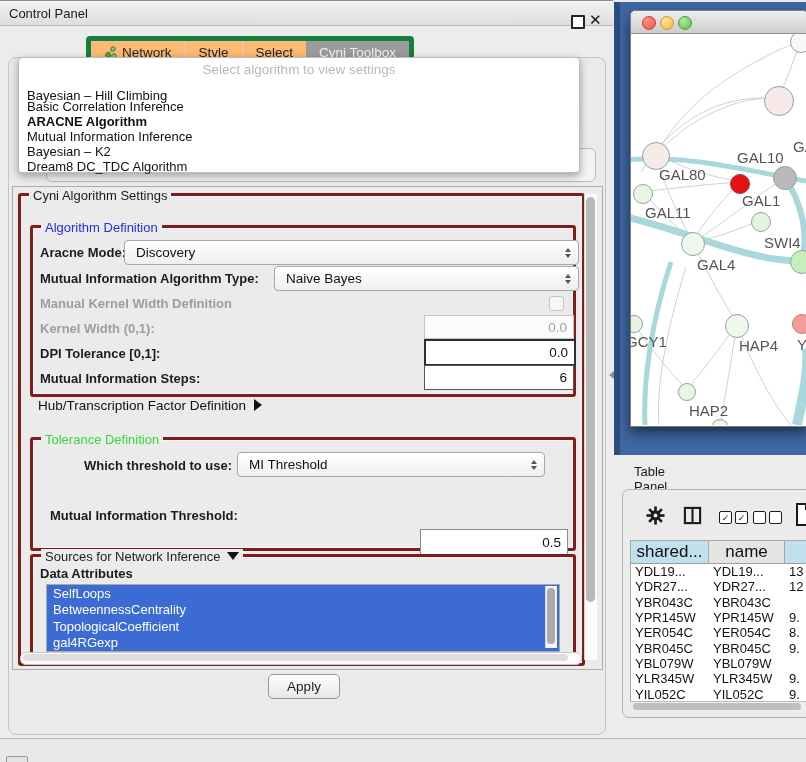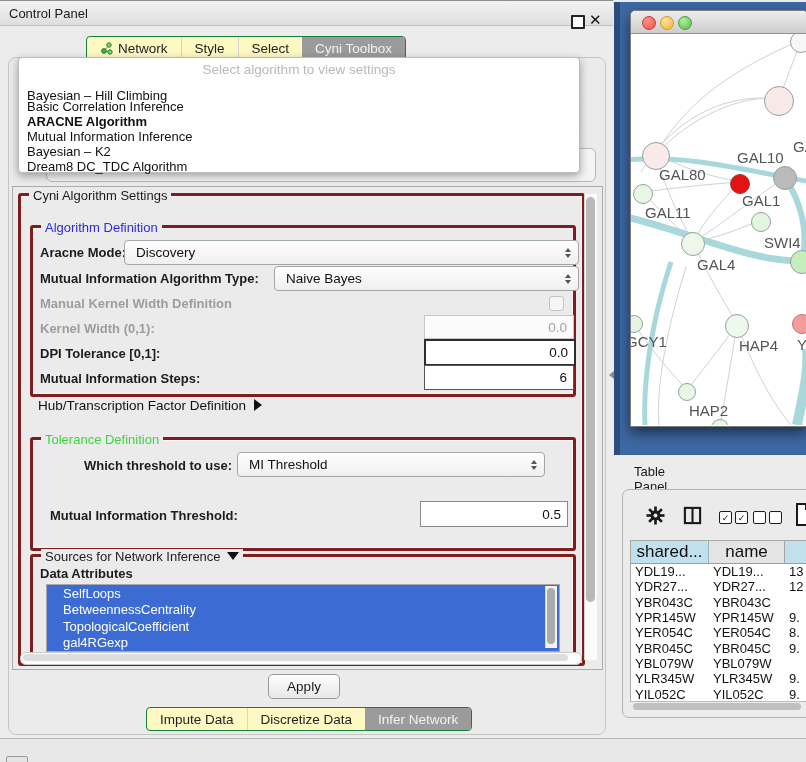--- a/index.html
+++ b/index.html
@@ -11,21 +11,21 @@
   
   .cp-titlebar{left:0;top:8;width:613px;height:24px;background:linear-gradient(#f3f3f3,#dedede);
       border-top:1px solid #8f8f8f;border-bottom:1px solid #bdbdbd;display:flex;align-items:center}
   .cp-title{margin-left:9px;font-size:13px;color:#1a1a1a}
   .float-box{left:571px;top:15px;width:10px;height:10px;border:2px solid #222;border-radius:1px;background:#fff}
   .close-x{left:589px;top:11px;font-size:15px;font-weight:bold;color:#111;cursor:default}
 
   .main-panel{left:8px;top:57px;width:596px;height:676px;border:1px solid #c5c5c5;border-radius:8px;background:#ebebeb}
 
   
-  .tabbar{left:86px;top:36px;height:23px;display:flex;background:#fef9c3;border:1px solid #15803d;border-radius:4px;overflow:hidden;z-index:20}
+  .tabbar{left:86px;top:36px;height:23px;display:flex;background:#fdba74;border:5px solid #15803d;border-radius:4px;overflow:hidden;z-index:20}
   .tabseg{display:flex;align-items:center;padding:0 13px;font-size:13.5px;color:#222;border-left:1px solid #d4d4d4;white-space:nowrap}
   .tabseg:first-child{border-left:none}
   .tabseg.sel{background:#9b9b9b;color:#f2f2f2;border-left:none}
   .tabseg.after-sel{border-left:none}
 
   
   .ghost-combo{left:46px;top:148px;width:532px;height:32px;border:1px solid #b9b9b9;border-radius:6px;background:#f4f4f4;z-index:5;
       display:flex;align-items:center;color:#b9b9b9;font-size:14px;padding-left:16px}
   .blue-ring{left:552px;top:97px;width:23px;height:31px;border:2px solid #6fa3dc;border-radius:6px;background:#fdfdfd;
       box-shadow:0 0 3px #8fc0ef;z-index:6}
@@ -61,21 +61,21 @@
   .f-strong{border:2px solid #2e2e2e;color:#111}
   .f-mid{border:1px solid #555;color:#111}
   .f-thin{border:1px solid #8a8a8a;color:#111}
 
   .tri-r{display:inline-block;width:0;height:0;border-top:6px solid transparent;border-bottom:6px solid transparent;border-left:8px solid #111;margin-left:8px;vertical-align:-1px}
   .tri-d{display:inline-block;width:0;height:0;border-left:6px solid transparent;border-right:6px solid transparent;border-top:8px solid #111;margin-left:6px;vertical-align:1px}
 
   .checkbox-dis{position:absolute;width:13px;height:13px;border:1px solid #c3c3c3;border-radius:3px;background:#f6f6f6}
 
   .listbox{left:46px;top:584px;width:512px;height:66px;background:#fff;border:1px solid #a8a8a8;overflow:hidden}
-  .litem{height:16.5px;background:#3b6bd3;color:#fff;font-size:13px;padding-left:16px;display:flex;align-items:center;white-space:nowrap}
+  .litem{height:16.5px;background:#3b6bd3;color:#fff;font-size:13px;padding-left:6px;display:flex;align-items:center;white-space:nowrap}
   .list-vscroll{left:545px;top:586px;width:11px;height:62px;background:#f3f3f3;border-left:1px solid #d8d8d8;z-index:3}
   .list-vthumb{position:absolute;left:1px;top:2px;width:8px;height:56px;background:#ababab;border-radius:4px}
 
   .hscroll{left:20px;top:652px;width:560px;height:11px;background:#fdfdfd;border:1px solid #c9c9c9;border-radius:6px}
   .hthumb{position:absolute;left:2px;top:1px;width:545px;height:7px;background:#dedede;border-radius:4px}
 
   .vscroll-main{left:584px;top:194px;width:12px;height:466px;background:#fcfcfc;border-left:1px solid #d5d5d5}
   .vthumb-main{position:absolute;left:1px;top:3px;width:9px;height:405px;background:#b9b9b9;border-radius:5px}
 
   .apply-btn{left:268px;top:674px;width:70px;height:23px;border:1px solid #989898;border-radius:5px;
@@ -223,21 +223,21 @@
   <span class="blabel" style="left:84px;top:458px">Which threshold to use:</span>
   <div class="combo" style="left:237px;top:452px;width:295px;height:23px">
     <span>MI Threshold</span>
     <span class="stepper">
         <i class="up"></i>
         <i class="dn"></i>
       </span>
   </div>
 
   <span class="blabel" style="left:50px;top:508px">Mutual Information Threshold:</span>
-  <div class="field f-thin" style="left:420px;top:501px;width:140px;height:24px">
+  <div class="field f-thin" style="left:420px;top:529px;width:140px;height:24px">
     <span>0.5</span>
   </div>
 
   <div class="groupbox" style="left:30px;top:554px;width:540px;height:96px">
     <span class="gtitle"><span>Sources for Network Inference</span><span class="tri-d"></span></span>
   </div>
   <span class="blabel" style="left:40px;top:566px">Data Attributes</span>
 
   <div class="abs listbox">
     <div class="litem">SelfLoops</div>
@@ -253,31 +253,20 @@
       <div class="hthumb"></div>
     </div>
   <div class="abs vscroll-main">
       <div class="vthumb-main"></div>
     </div>
 
   <div class="abs apply-btn">
       <span>Apply</span>
     </div>
 
-  <div class="abs tabbar" style="left:146px;top:707px;height:22px">
-    <div class="tabseg">
-        <span>Impute Data</span>
-      </div>
-    <div class="tabseg">
-        <span>Discretize Data</span>
-      </div>
-    <div class="tabseg sel">
-        <span>Infer Network</span>
-      </div>
-  </div>
 
   <div class="abs split-arrow"></div>
 
   <div class="abs desktop"></div>
 
   <div class="abs netwin">
     <div class="net-titlebar">
       <div class="light l-red"></div>
       <div class="light l-yellow"></div>
       <div class="light l-green"></div>

